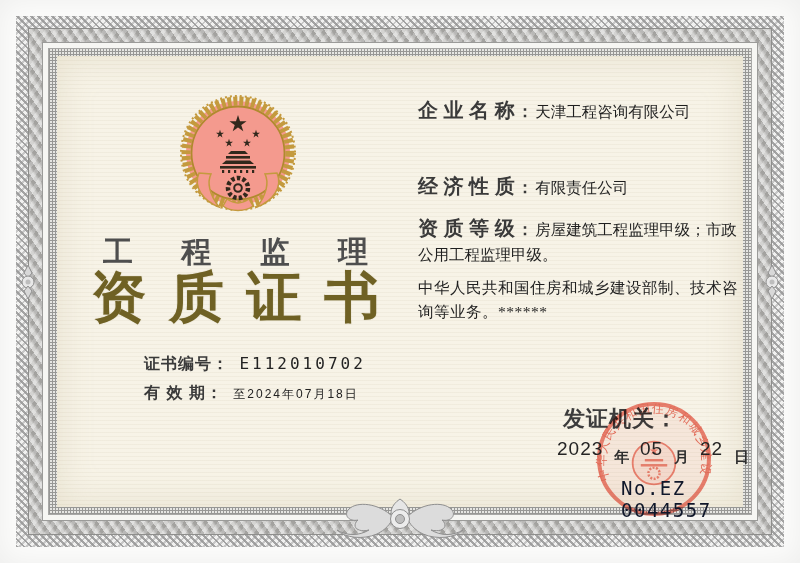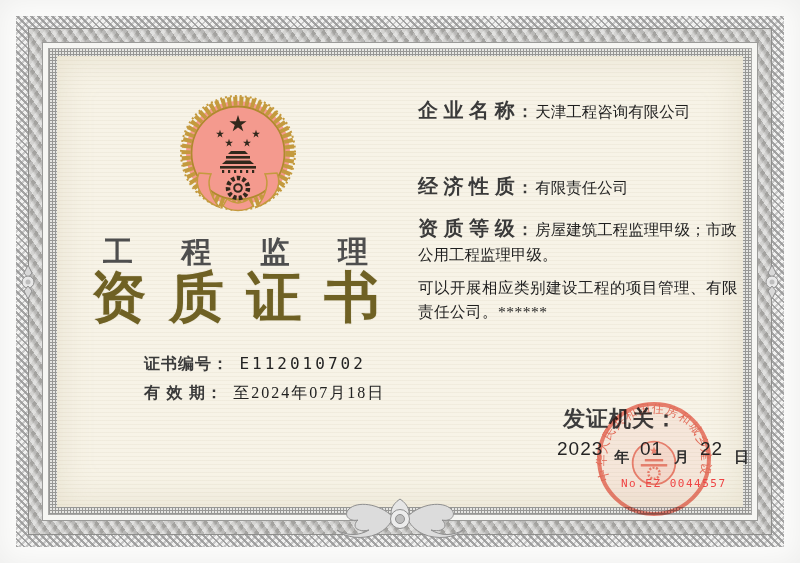--- a/index.html
+++ b/index.html
@@ -52,21 +52,21 @@
   .title2{
     left:34px;top:212px;width:300px;color:#6f6124;font-weight:bold;
     font-size:55px;word-spacing:9px;white-space:nowrap;line-height:1.1;
     text-shadow:0 0 1px rgba(111,97,36,.5);
     font-family:"Liberation Serif",serif;
   }
   .kv-row{left:47px;white-space:nowrap;margin-left:40px;}
   .row-certno{top:298px;}
   .row-valid{top:327px;}
   .kv-label{font-weight:bold;color:#3a3a3a;font-size:16px;letter-spacing:1px;}
-  .kv-value{font-family:Liberation Serif, serif;color:#222;font-size:16px;letter-spacing:2px;margin-left:6px;}
+  .kv-value{font-family:Liberation Sans, sans-serif;color:#222;font-size:12px;letter-spacing:2px;margin-left:6px;}
   .mono{font-family:"DejaVu Sans Mono",monospace;letter-spacing:3px;font-size:16px;}
   .footer-left{
     left:42px;top:394px;color:#383838;font-weight:bold;font-size:17px;letter-spacing:.5px;white-space:nowrap;
   }
   .right-col{left:361px;top:40px;width:330px;}
   .info-row{margin:0 0 0 0;line-height:1.45;}
   .info-row.r1{margin-bottom:20px;}
   .info-row.r2{margin-bottom:13px;margin-top:47px;}
   .info-label{font-weight:bold;color:#3a3a3a;font-size:20px;}
   .info-sep{font-weight:bold;color:#3a3a3a;font-size:16.5px;padding:0 2px;}
@@ -75,22 +75,22 @@
     margin-top:10px;font-family:"Liberation Serif",serif;color:#1f1f1f;
     font-size:15.5px;line-height:1.5;letter-spacing:.5px;
   }
   .issuer-label{left:506px;top:348px;font-weight:bold;color:#3c3c3c;font-size:22px;letter-spacing:1px;z-index:1;}
   .seal{left:538px;top:344px;width:118px;height:118px;z-index:2;mix-blend-mode:multiply;}
   .date-line{
     left:500px;top:386px;width:192px;display:flex;justify-content:space-between;align-items:baseline;z-index:3;
   }
   .dt-num{font-family:Liberation Sans, sans-serif;font-size:19px;color:#242424;transform:translateY(-4px);letter-spacing:1px;}
   .dt-unit{font-weight:bold;font-size:15px;color:#2e2e2e;transform:translateY(3px);}
-  .serial{left:564px;top:421px;color:#ef4444;z-index:3;
-    font-family:"DejaVu Sans Mono",monospace;font-size:11px;letter-spacing:1.5px;}
+  .serial{left:564px;top:421px;color:#0f172a;z-index:3;
+    font-family:"DejaVu Sans Mono",monospace;font-size:19px;letter-spacing:1.5px;}
 </style>
 </head>
 <body>
 
 <div class="canvas">
 
   <div class="band band-lace"></div>
   <div class="band band-marble"></div>
   <div class="band band-gap"></div>
   <div class="band band-dots"></div>
@@ -165,21 +165,21 @@
     <div class="abs right-col">
       <p class="info-row r1">
         <span class="info-label">企 业 名 称</span><span class="info-sep">：</span><span class="info-value">天津工程咨询有限公司</span>
       </p>
       <p class="info-row r2">
         <span class="info-label">经 济 性 质</span><span class="info-sep">：</span><span class="info-value">有限责任公司</span>
       </p>
       <p class="info-row r3">
         <span class="info-label">资 质 等 级</span><span class="info-sep">：</span><span class="info-value">房屋建筑工程监理甲级；市政公用工程监理甲级。</span>
       </p>
-      <p class="scope-note">可以开展相应类别建设工程的项目管理、有限责任公司。******</p>
+      <p class="scope-note">中华人民共和国住房和城乡建设部制、技术咨询等业务。******</p>
     </div>
 
     <div class="abs issuer-label">发证机关：</div>
 
     <svg class="abs seal" viewBox="0 0 116 116">
       <g opacity="0.88">
         <circle cx="58" cy="58" r="54" fill="rgba(244,150,140,0.14)" stroke="#ed7465" stroke-width="4"></circle>
         <defs>
           <path id="sealArc" d="M 15,80 A 47.5,47.5 0 1 1 101,80" fill="none"></path>
         </defs>
@@ -192,21 +192,21 @@
           <rect x="49" y="58" width="18" height="2.4" fill="#ed7465" stroke="none"></rect>
           <rect x="45" y="63" width="26" height="2.4" fill="#ed7465" stroke="none"></rect>
           <circle cx="58" cy="72" r="5.5" stroke-width="2.4" stroke-dasharray="2 1.4"></circle>
         </g>
       </g>
     </svg>
 
     <div class="abs date-line">
       <span class="dt-num">2023</span>
       <span class="dt-unit">年</span>
-      <span class="dt-num">01</span>
+      <span class="dt-num">05</span>
       <span class="dt-unit">月</span>
       <span class="dt-num">22</span>
       <span class="dt-unit">日</span>
     </div>
 
     <div class="abs serial">No.EZ 0044557</div>
 
   </div>
 </div>
 

